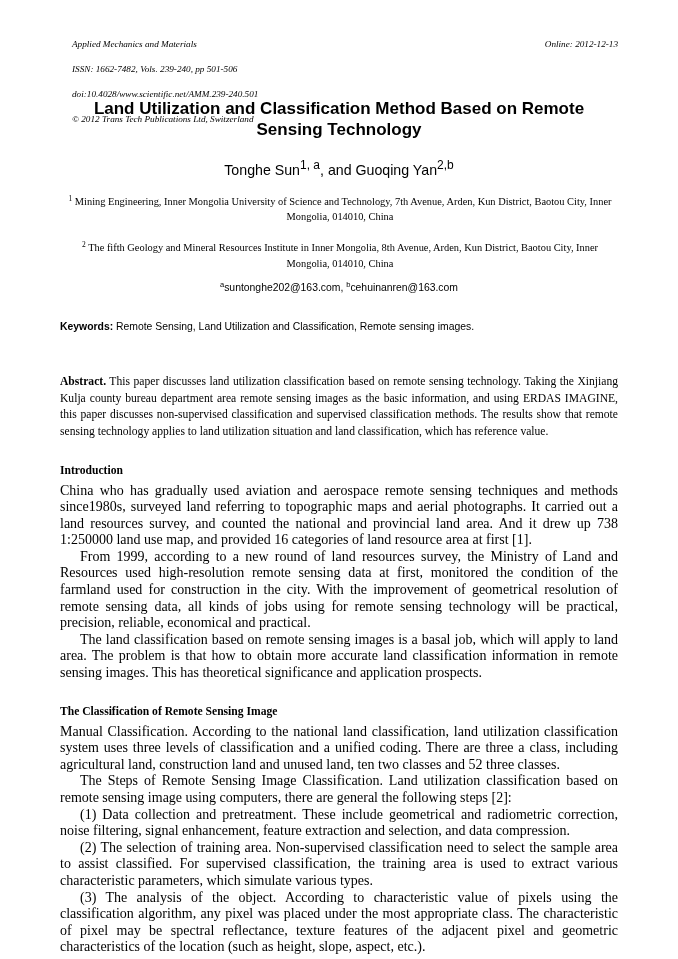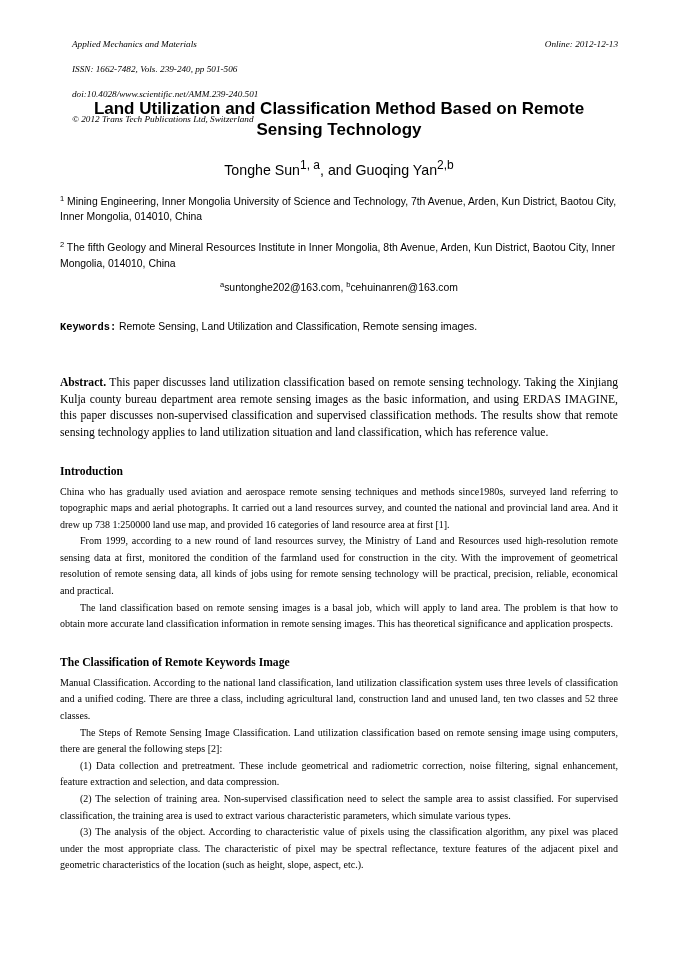--- a/index.html
+++ b/index.html
@@ -55,57 +55,57 @@
   .authors {
     margin: 18px auto 0 auto;
     text-align: center;
     font-family: "Liberation Sans", sans-serif;
     font-size: 14.2px;
   }
   .authors sup { font-size: 12px; }
   .affil {
     margin: 13px auto 0 auto;
     width: 560px;
-    text-align: left;
-    font-family: Liberation Sans, sans-serif;
+    text-align: center;
+    font-family: Liberation Serif, serif;
     font-size: 10.4px;
     line-height: 15px;
   }
   .affil sup { font-size: 7.5px; }
   .emails {
     margin: 9px auto 0 auto;
     text-align: center;
     font-family: "Liberation Sans", sans-serif;
     font-size: 10.4px;
   }
   .emails sup { font-size: 7.5px; }
   .keywords {
     margin: 26px 0 0 0;
     font-family: "Liberation Sans", sans-serif;
     font-size: 10.4px;
     line-height: 15px;
   }
-  .keywords b { font-weight: bold; font-family: Liberation Mono, monospace; }
+  .keywords b { font-weight: bold; }
   
   .abstract {
     margin-top: 40px;
     font-size: 11.6px;
     line-height: 16.6px;
     text-align: justify;
   }
   .abstract b { font-weight: bold; }
   h2.section {
     margin: 22px 0 4px 0;
     font-size: 11.6px;
     font-weight: bold;
     line-height: 16px;
   }
   p.para {
     margin: 0;
-    font-size: 10px;
+    font-size: 14px;
     line-height: 16.6px;
     text-align: justify;
   }
   p.indent { text-indent: 20px; }
   p.para b { font-weight: normal; }
 </style>
 </head>
 <body>
 
 <div class="page">
@@ -144,21 +144,21 @@
 
   <div class="abstract">
     <b>Abstract.</b><span> This paper discusses land utilization classification based on remote sensing technology. Taking the Xinjiang Kulja county bureau department area remote sensing images as the basic information, and using ERDAS IMAGINE, this paper discusses non-supervised classification and supervised classification methods. The results show that remote sensing technology applies to land utilization situation and land classification, which has reference value.</span>
   </div>
 
   <h2 class="section">Introduction</h2>
   <p class="para">China who has gradually used aviation and aerospace remote sensing techniques and methods since1980s, surveyed land referring to topographic maps and aerial photographs. It carried out a land resources survey, and counted the national and provincial land area. And it drew up 738 1:250000 land use map, and provided 16 categories of land resource area at first [1].</p>
   <p class="para indent">From 1999, according to a new round of land resources survey, the Ministry of Land and Resources used high-resolution remote sensing data at first, monitored the condition of the farmland used for construction in the city. With the improvement of geometrical resolution of remote sensing data, all kinds of jobs using for remote sensing technology will be practical, precision, reliable, economical and practical.</p>
   <p class="para indent">The land classification based on remote sensing images is a basal job, which will apply to land area. The problem is that how to obtain more accurate land classification information in remote sensing images. This has theoretical significance and application prospects.</p>
 
-  <h2 class="section">The Classification of Remote Keywords Image</h2>
+  <h2 class="section">The Classification of Remote Sensing Image</h2>
 
   <p class="para">
     <b>Manual Classification.</b><span> According to the national land classification, land utilization classification system uses three levels of classification and a unified coding. There are three a class, including agricultural land, construction land and unused land, ten two classes and 52 three classes.</span>
   </p>
 
   <p class="para indent">
     <b>The Steps of Remote Sensing Image Classification.</b><span> Land utilization classification based on remote sensing image using computers, there are general the following steps [2]:</span>
   </p>
 
   <p class="para indent">(1) Data collection and pretreatment. These include geometrical and radiometric correction, noise filtering, signal enhancement, feature extraction and selection, and data compression.</p>

